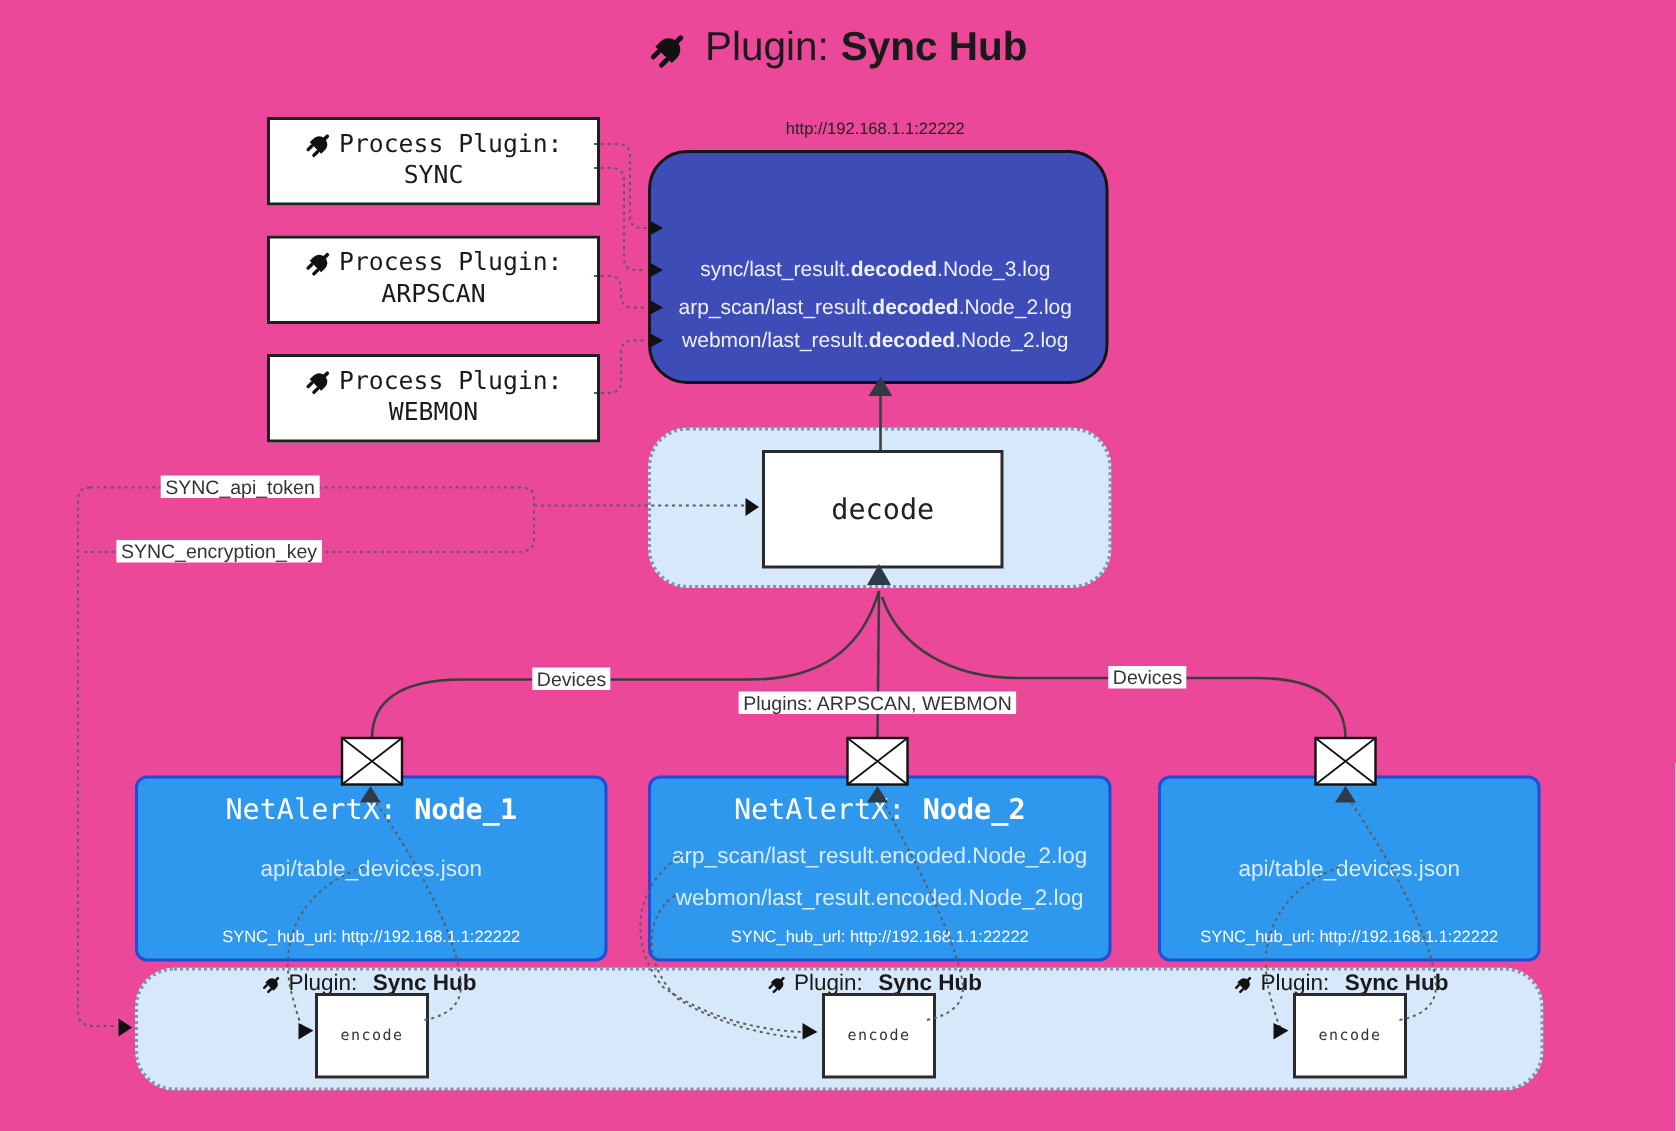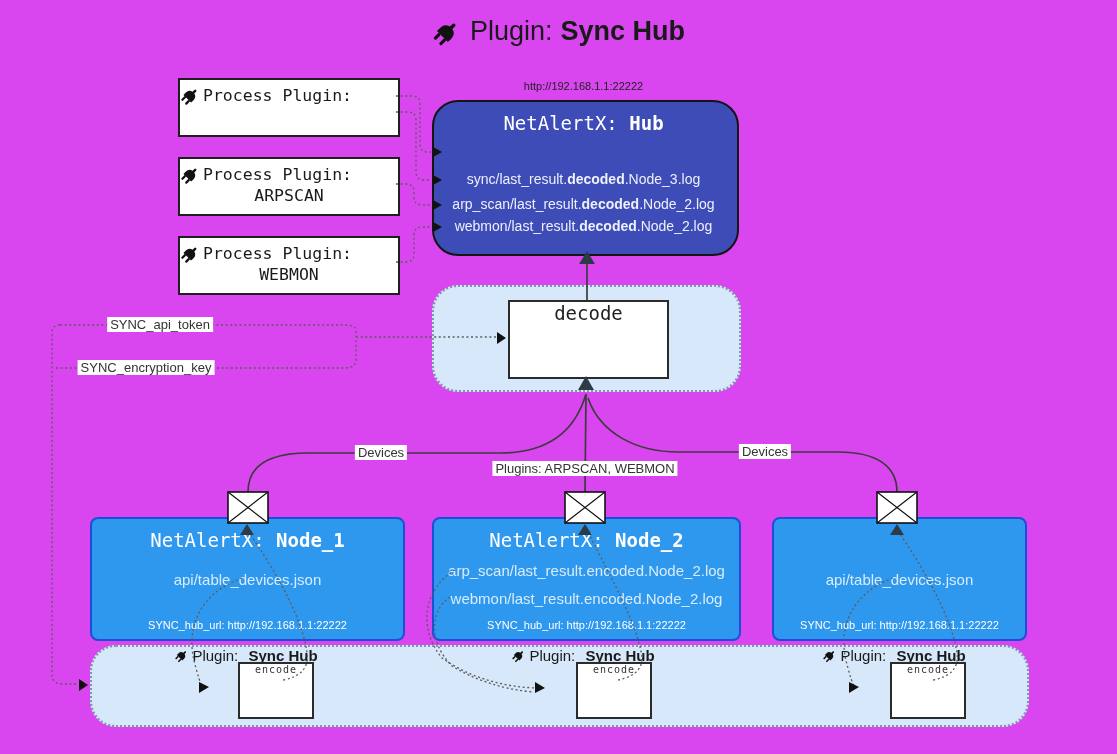--- a/index.html
+++ b/index.html
@@ -1,16 +1,16 @@
 <!DOCTYPE html>
 <html><head>
 <meta charset="utf-8">
 <style>
   html,body{margin:0;padding:0;background:#fff;}
-  #canvas{position:relative;width:1117px;height:754px;background:#d946ef;overflow:hidden;
+  #canvas{position:relative;width:1117px;height:754px;background:#ec4899;overflow:hidden;
           font-family:"Liberation Sans",sans-serif;color:#1a1a1a;}
   .abs{position:absolute;}
 
   
   svg.overlay{position:absolute;left:0;top:0;z-index:7;pointer-events:none;}
   .dot{fill:none;stroke:#5c5c5c;stroke-width:1.3;stroke-dasharray:2 2.6;}
   .sol{fill:none;stroke:#3c3c3c;stroke-width:1.7;}
   .ah{fill:#111;}
   .ahb{fill:#2e3b47;}
   .env rect{fill:#fff;stroke:#111;stroke-width:1.6;}
@@ -18,47 +18,47 @@
 
   .title-row{top:16px;left:0;width:100%;display:flex;justify-content:center;align-items:center;
              gap:8px;font-size:27px;z-index:2;}
   .bold{font-weight:bold;}
   .plug{width:30px;height:30px;}
   .plug-sm{width:21px;height:21px;}
   .plug-xs{width:15px;height:15px;}
 
   .pbox{left:178px;width:218px;height:55px;border:2px solid #1f1f1f;background:#fff;z-index:2;
         font-family:"DejaVu Sans Mono",monospace;font-size:16.5px;}
-  .pbox .l1{display:flex;align-items:center;gap:2px;margin-top:5px;}
+  .pbox .l1{display:flex;align-items:center;justify-content:center;gap:2px;margin-top:5px;}
   .pbox .l2{text-align:center;margin-top:1px;}
 
   .hub{left:432px;top:100px;width:303px;height:152px;background:#3d4cb6;border:2px solid #141414;
        border-radius:26px;z-index:2;}
   .hub-title{top:112px;left:432px;width:303px;text-align:center;color:#fff;z-index:3;
              font-family:"DejaVu Sans Mono",monospace;font-size:19px;}
   .hub-log{left:432px;width:303px;text-align:center;font-size:14px;color:#eef0fb;z-index:3;white-space:nowrap;}
   .hub-url{top:80px;left:432px;width:303px;text-align:center;font-size:11px;color:#222;z-index:2;}
 
   .panel{background:#d6e8f9;border:2px dotted #7e97ad;border-radius:26px;z-index:1;}
   .decode-panel{left:432px;top:285px;width:305px;height:103px;}
-  .white-box{background:#fff;border:2px solid #2b2b2b;z-index:2;display:flex;
+  .white-box{background:#fff;border:2px solid #2b2b2b;z-index:2;display:flex;align-items:center;
              justify-content:center;font-family:"DejaVu Sans Mono",monospace;color:#222;}
   .decode-box{left:508px;top:300px;width:157px;height:75px;font-size:19px;}
 
   .node{top:517px;height:120px;background:#2e97ee;border:2px solid #1d4ed8;border-radius:8px;z-index:2;color:#fff;}
   #node1{left:90px;width:311px;} #node2{left:432px;width:305px;} #node3{left:772px;width:251px;}
   .n-title{position:absolute;top:10px;left:0;width:100%;text-align:center;
            font-family:"DejaVu Sans Mono",monospace;font-size:19px;}
   .n-file{position:absolute;left:0;width:100%;text-align:center;font-size:15px;color:#d8ecfc;white-space:nowrap;}
   .n-url{position:absolute;top:100px;left:0;width:100%;text-align:center;font-size:11px;color:#fff;}
 
   .bar{left:90px;top:645px;width:935px;height:78px;}
   .enc-label{top:647px;display:flex;align-items:center;gap:3px;font-size:15px;z-index:2;
              transform:translateX(-50%);white-space:nowrap;}
-  .enc-box{top:662px;width:72px;height:53px;font-size:10px;letter-spacing:1px;color:#333;margin-left:28px;}
+  .enc-box{top:662px;width:72px;height:53px;font-size:10px;letter-spacing:1px;color:#333;}
   #enc1{left:210px;} #enc2{left:548px;} #enc3{left:862px;}
   #encl1{left:246px;} #encl2{left:583px;} #encl3{left:894px;}
 
   .line-label{background:#fff;padding:0 3px;font-size:13px;color:#333;z-index:8;white-space:nowrap;
               transform:translateX(-50%);}
 </style>
 </head>
 <body>
 
 <svg width="0" height="0" style="position:absolute">
@@ -83,20 +83,21 @@
     <span class="bold">Sync Hub</span>
   </div>
 
   <div class="abs pbox" style="top:78px">
     <div class="l1">
       <svg class="plug-sm">
           <use href="#plug"></use>
         </svg>
       <span>Process Plugin:</span>
     </div>
+    <div class="l2">SYNC</div>
   </div>
   <div class="abs pbox" style="top:157px">
     <div class="l1">
       <svg class="plug-sm">
           <use href="#plug"></use>
         </svg>
       <span>Process Plugin:</span>
     </div>
     <div class="l2">ARPSCAN</div>
   </div>
@@ -105,24 +106,20 @@
       <svg class="plug-sm">
           <use href="#plug"></use>
         </svg>
       <span>Process Plugin:</span>
     </div>
     <div class="l2">WEBMON</div>
   </div>
 
   <div class="abs hub-url">http://192.168.1.1:22222</div>
   <div class="abs hub"></div>
-  <div class="abs hub-title">
-    <span>NetAlertX:</span>
-    <span class="bold">Hub</span>
-  </div>
   <div class="abs hub-log" style="top:171px"><span>sync/last_result.</span><span class="bold">decoded</span><span>.Node_3.log</span></div>
   <div class="abs hub-log" style="top:196px"><span>arp_scan/last_result.</span><span class="bold">decoded</span><span>.Node_2.log</span></div>
   <div class="abs hub-log" style="top:218px"><span>webmon/last_result.</span><span class="bold">decoded</span><span>.Node_2.log</span></div>
 
   <div class="abs panel decode-panel"></div>
   <div class="abs white-box decode-box">
     <span>decode</span>
   </div>
 
   <div id="node1" class="abs node">

